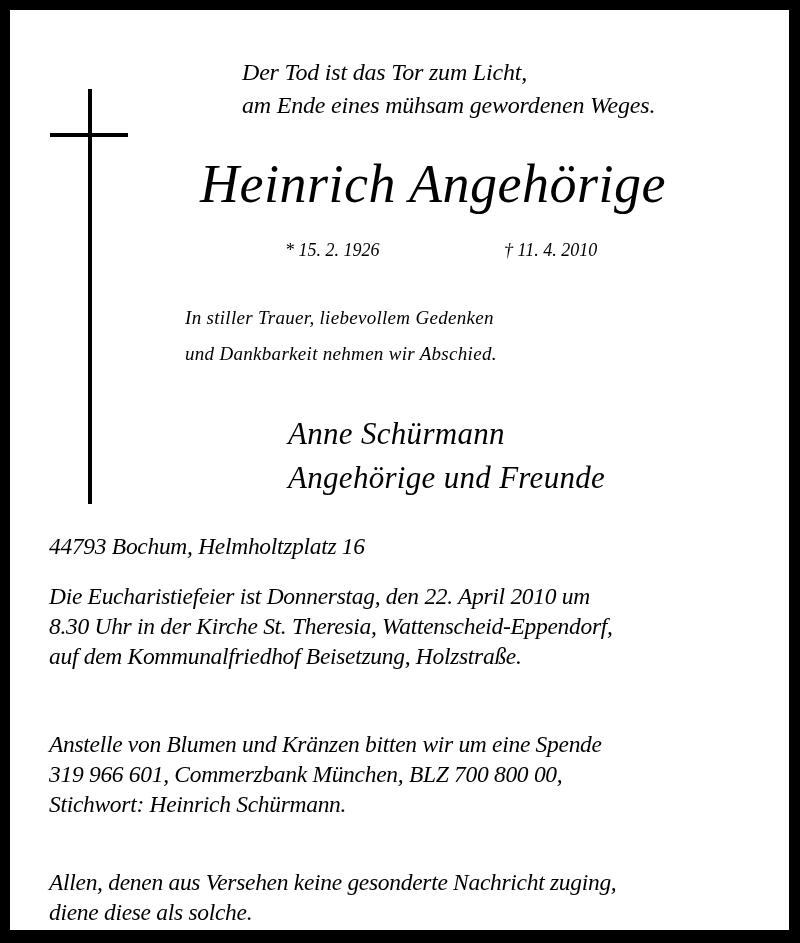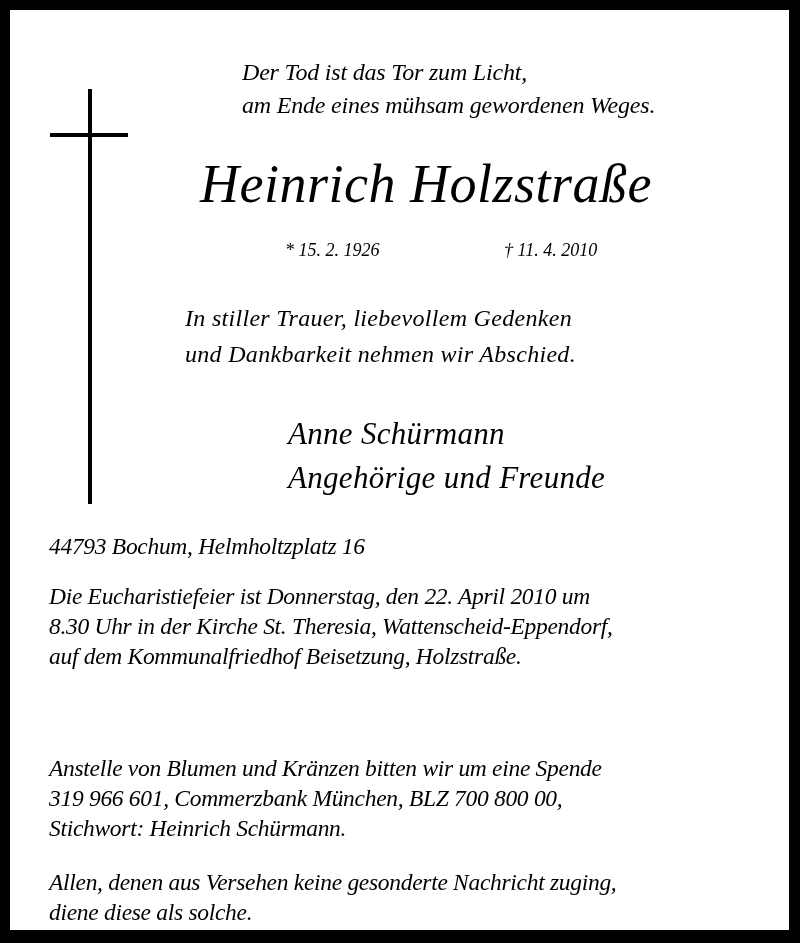--- a/index.html
+++ b/index.html
@@ -12,44 +12,44 @@
     font-family: "Liberation Serif", "DejaVu Serif", serif;
     font-style: italic; color: #000;
   }
   .cross-v { position: absolute; left: 78px; top: 79px; width: 4px; height: 415px; background: #000; }
   .cross-h { position: absolute; left: 40px; top: 123px; width: 78px; height: 4px; background: #000; }
   .motto { position: absolute; left: 232px; top: 46px; font-size: 24px; line-height: 33px; letter-spacing: -0.2px; }
   .name { position: absolute; left: 190px; top: 144px; font-size: 54px; line-height: 60px; letter-spacing: 0.5px; }
   .dates { position: absolute; top: 225px; font-size: 18px; line-height: 30px; }
   .birth { left: 275px; }
   .death { left: 494px; }
-  .mourning { position: absolute; left: 175px; top: 290px; font-size: 24px; line-height: 36px; letter-spacing: 0.3px; }
+  .mourning { position: absolute; left: 175px; top: 290px; font-size: 19px; line-height: 36px; letter-spacing: 0.3px; }
   .signers { position: absolute; left: 278px; top: 402px; font-size: 31px; line-height: 44px; letter-spacing: 0.3px; }
   .body-text { position: absolute; left: 39px; font-size: 23.5px; line-height: 30px; letter-spacing: -0.3px; }
   .address { top: 521px; }
   .service { top: 571px; }
-  .donation { top: 719px; margin-top: 24px; }
+  .donation { top: 719px; }
   .thanks { top: 857px; }
   .line { display: block; white-space: nowrap; font-family: Liberation Serif, serif; }
 </style>
 </head>
 <body>
 
 <div class="page">
   <div>
     <div class="cross-v"></div>
     <div class="cross-h"></div>
   </div>
 
   <div class="motto">
     <span class="line">Der Tod ist das Tor zum Licht,</span>
     <span class="line">am Ende eines mühsam gewordenen Weges.</span>
   </div>
 
-  <div class="name">Heinrich Holzstraße</div>
+  <div class="name">Heinrich Angehörige</div>
 
   <div class="dates birth">* 15. 2. 1926</div>
   <div class="dates death">† 11. 4. 2010</div>
 
   <div class="mourning">
     <span class="line">In stiller Trauer, liebevollem Gedenken</span>
     <span class="line">und Dankbarkeit nehmen wir Abschied.</span>
   </div>
 
   <div class="signers">

